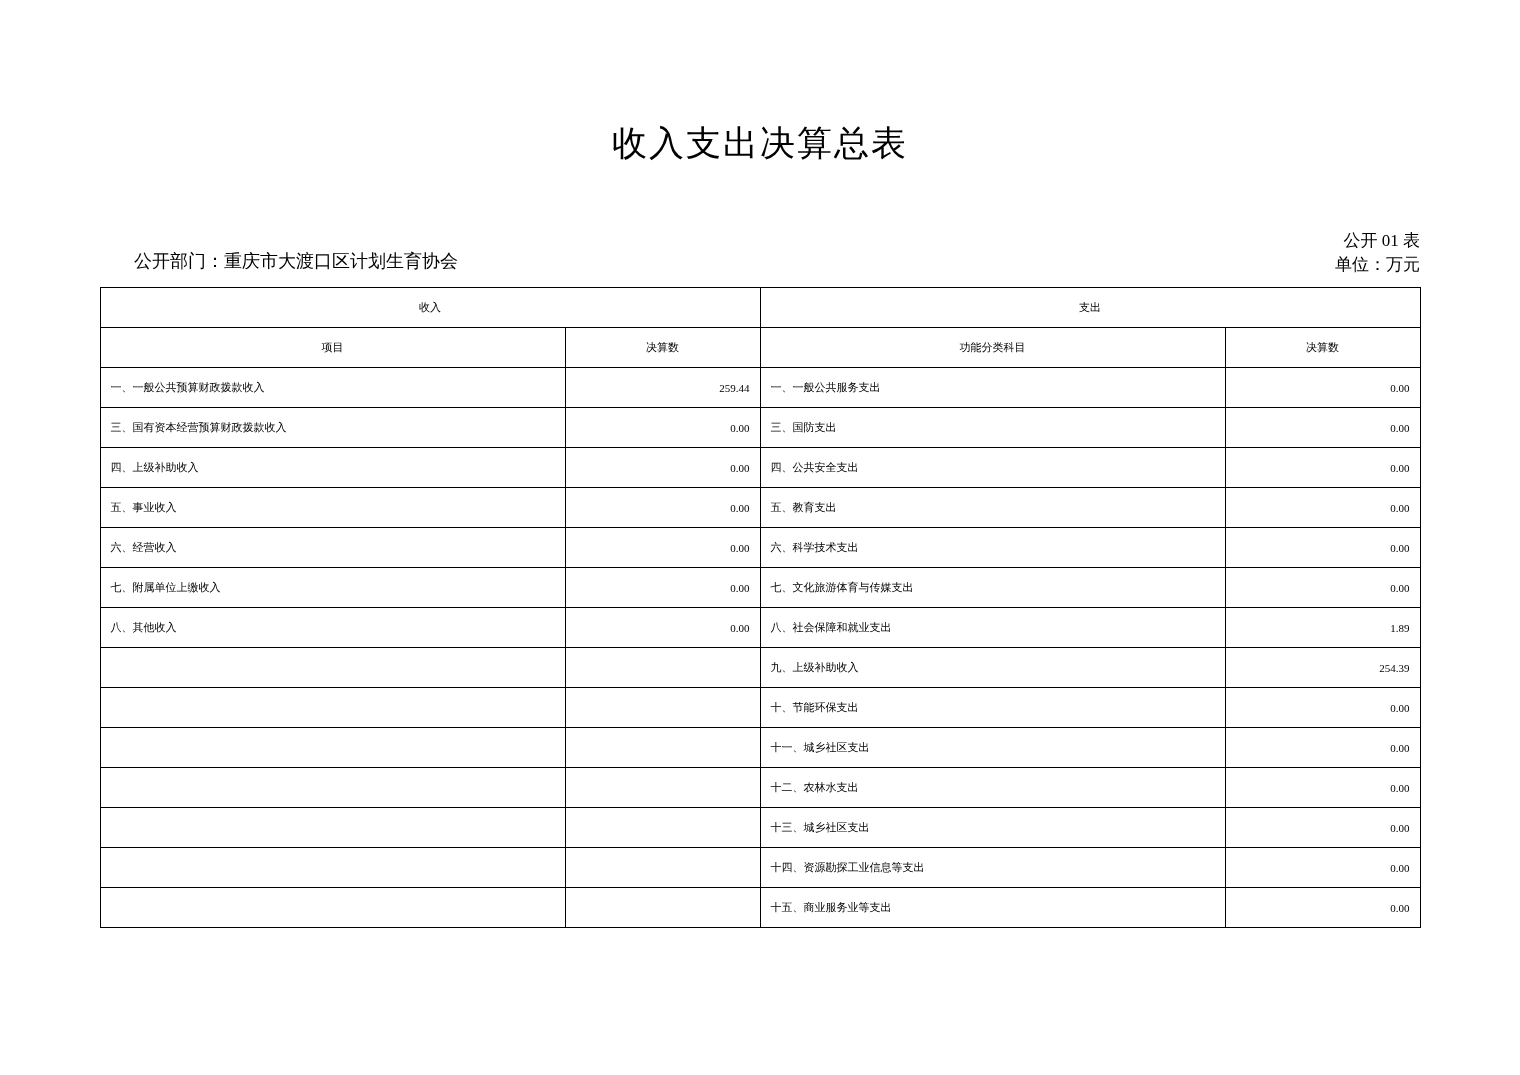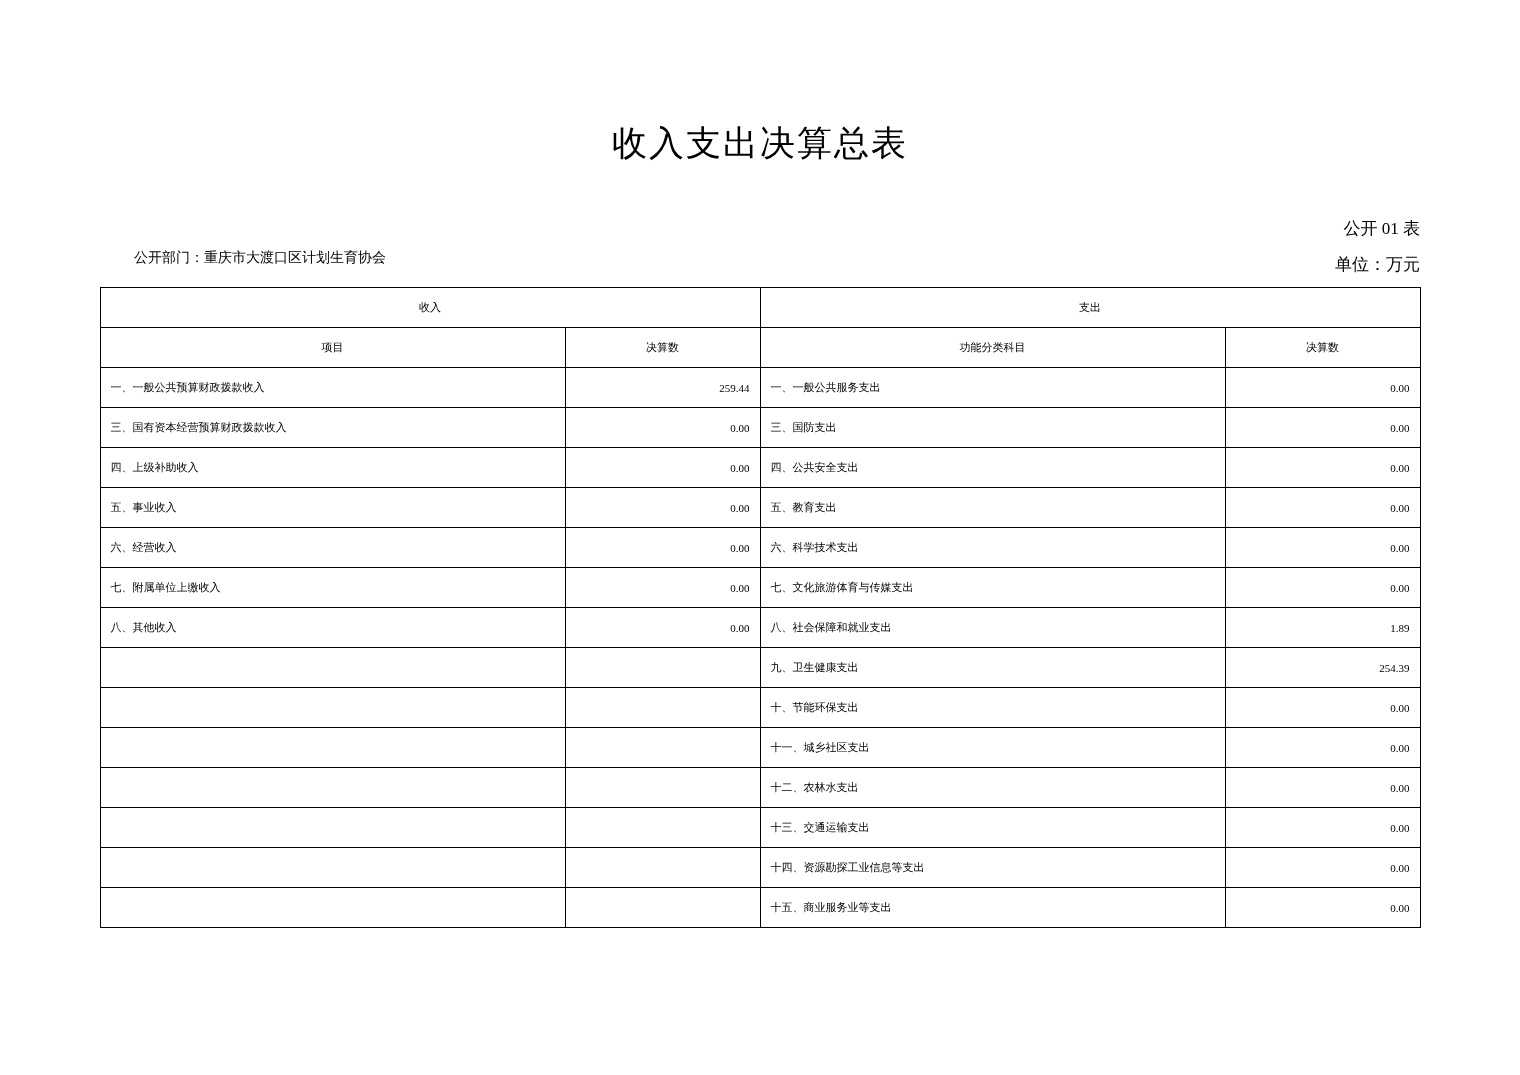--- a/index.html
+++ b/index.html
@@ -32,35 +32,35 @@
   }
   .meta-row {
     position: relative;
     width: 1320px;
     margin: 0 auto;
     height: 24px;
   }
   .meta-right {
     position: absolute;
     right: 0;
-    top: 4px;
+    top: 16px;
     font-size: 17px;
   }
   .meta-row2 {
     position: relative;
     width: 1320px;
     margin: 0 auto;
     height: 34px;
     padding-top: 12px;
   }
   .meta-left {
     position: absolute;
     left: 34px;
     top: 12px;
-    font-size: 14px;
+    font-size: 18px;
   }
   .meta-right2 {
     position: absolute;
     right: 0;
     top: 16px;
     font-size: 17px;
   }
   .spacer-top {
     height: 46px;
   }
@@ -165,21 +165,21 @@
         </tr>
         <tr>
           <td class="cell-text">八、其他收入</td>
           <td class="cell-num">0.00</td>
           <td class="cell-text">八、社会保障和就业支出</td>
           <td class="cell-num">1.89</td>
         </tr>
         <tr>
           <td class="cell-text"></td>
           <td class="cell-num"></td>
-          <td class="cell-text">九、卫生健康支出</td>
+          <td class="cell-text">九、上级补助收入</td>
           <td class="cell-num">254.39</td>
         </tr>
         <tr>
           <td class="cell-text"></td>
           <td class="cell-num"></td>
           <td class="cell-text">十、节能环保支出</td>
           <td class="cell-num">0.00</td>
         </tr>
         <tr>
           <td class="cell-text"></td>
@@ -189,21 +189,21 @@
         </tr>
         <tr>
           <td class="cell-text"></td>
           <td class="cell-num"></td>
           <td class="cell-text">十二、农林水支出</td>
           <td class="cell-num">0.00</td>
         </tr>
         <tr>
           <td class="cell-text"></td>
           <td class="cell-num"></td>
-          <td class="cell-text">十三、交通运输支出</td>
+          <td class="cell-text">十三、城乡社区支出</td>
           <td class="cell-num">0.00</td>
         </tr>
         <tr>
           <td class="cell-text"></td>
           <td class="cell-num"></td>
           <td class="cell-text">十四、资源勘探工业信息等支出</td>
           <td class="cell-num">0.00</td>
         </tr>
         <tr>
           <td class="cell-text"></td>

